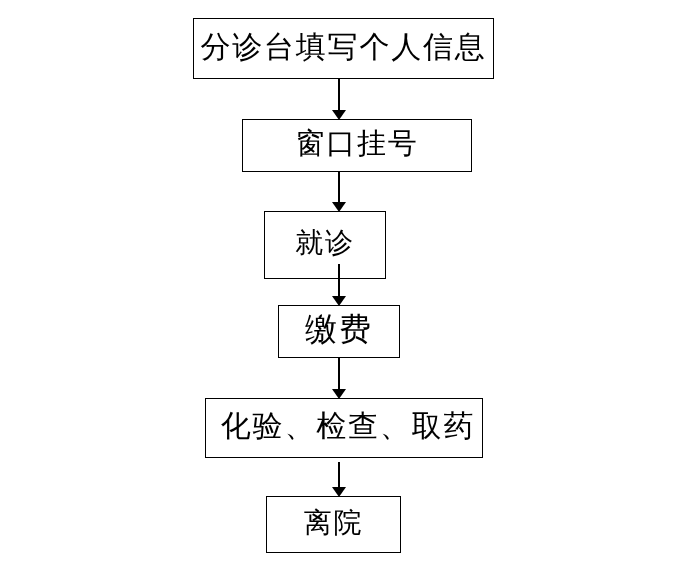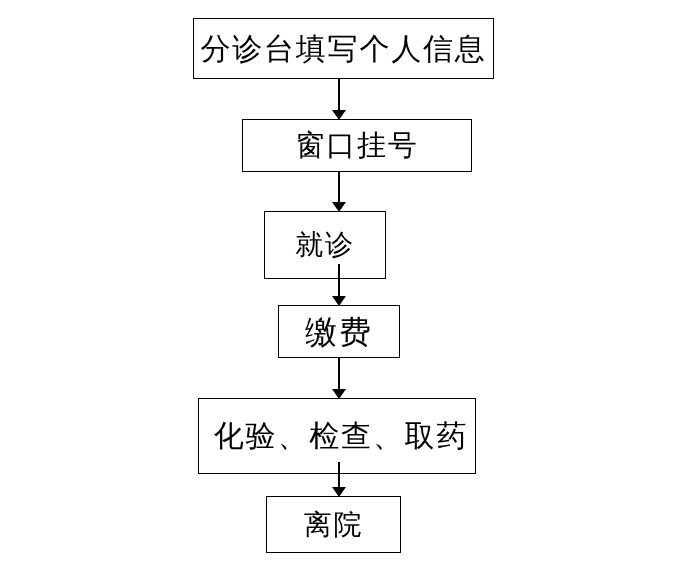--- a/index.html
+++ b/index.html
@@ -7,21 +7,21 @@
     margin: 0;
     padding: 0;
     background: #ffffff;
   }
   #canvas {
     position: relative;
     width: 685px;
     height: 587px;
     background: #ffffff;
     overflow: hidden;
-    font-family: Liberation Sans, sans-serif;
+    font-family: Liberation Mono, monospace;
     border-radius: 20px;
   }
   .node {
     position: absolute;
     box-sizing: border-box;
     border: 1.6px solid #000000;
     background: #ffffff;
     display: flex;
     align-items: center;
     justify-content: center;
@@ -32,21 +32,21 @@
   .node-label {
     display: block;
     font-weight: 400;
     letter-spacing: 0.06em;
   }
   
   #node-0 { left: 193px; top: 18px;  width: 301px; height: 61px; }
   #node-1 { left: 242px; top: 119px; width: 230px; height: 53px; }
   #node-2 { left: 264px; top: 211px; width: 122px; height: 68px; }
   #node-3 { left: 278px; top: 305px; width: 122px; height: 53px; }
-  #node-4 { left: 198px; top: 398px; width: 278px; height: 76px; padding-left: 8px; }
+  #node-4 { left: 205px; top: 398px; width: 278px; height: 60px; padding-left: 8px; }
   #node-5 { left: 266px; top: 496px; width: 135px; height: 57px; justify-content: center; }
 
   #node-0 .node-label { font-size: 30px; }
   #node-1 .node-label { font-size: 29px; }
   #node-2 .node-label { font-size: 28px; }
   #node-3 .node-label { font-size: 32px; }
   #node-4 .node-label { font-size: 30px; }
   #node-5 .node-label { font-size: 28px; }
 
   

